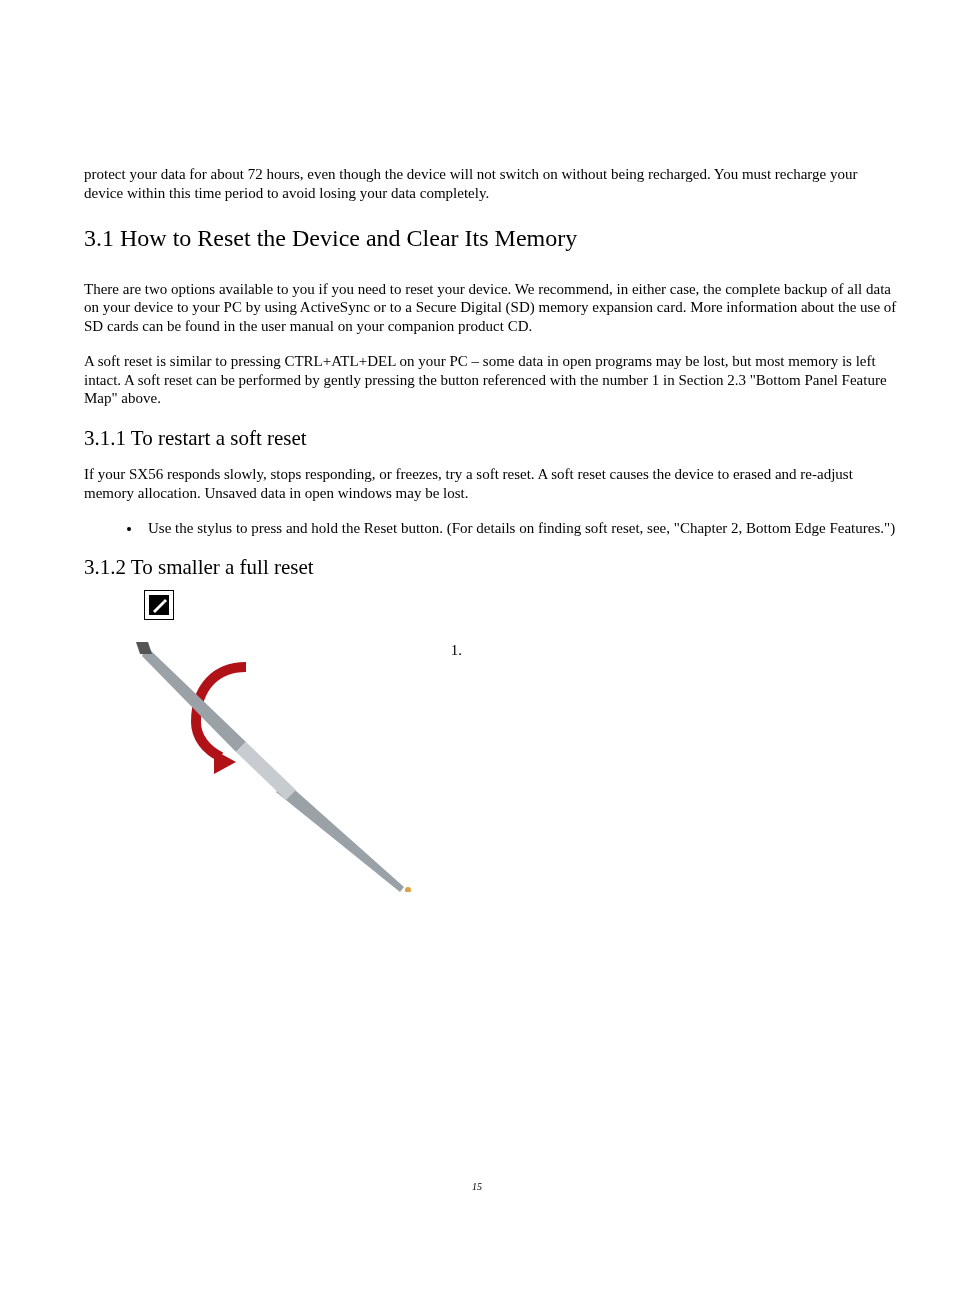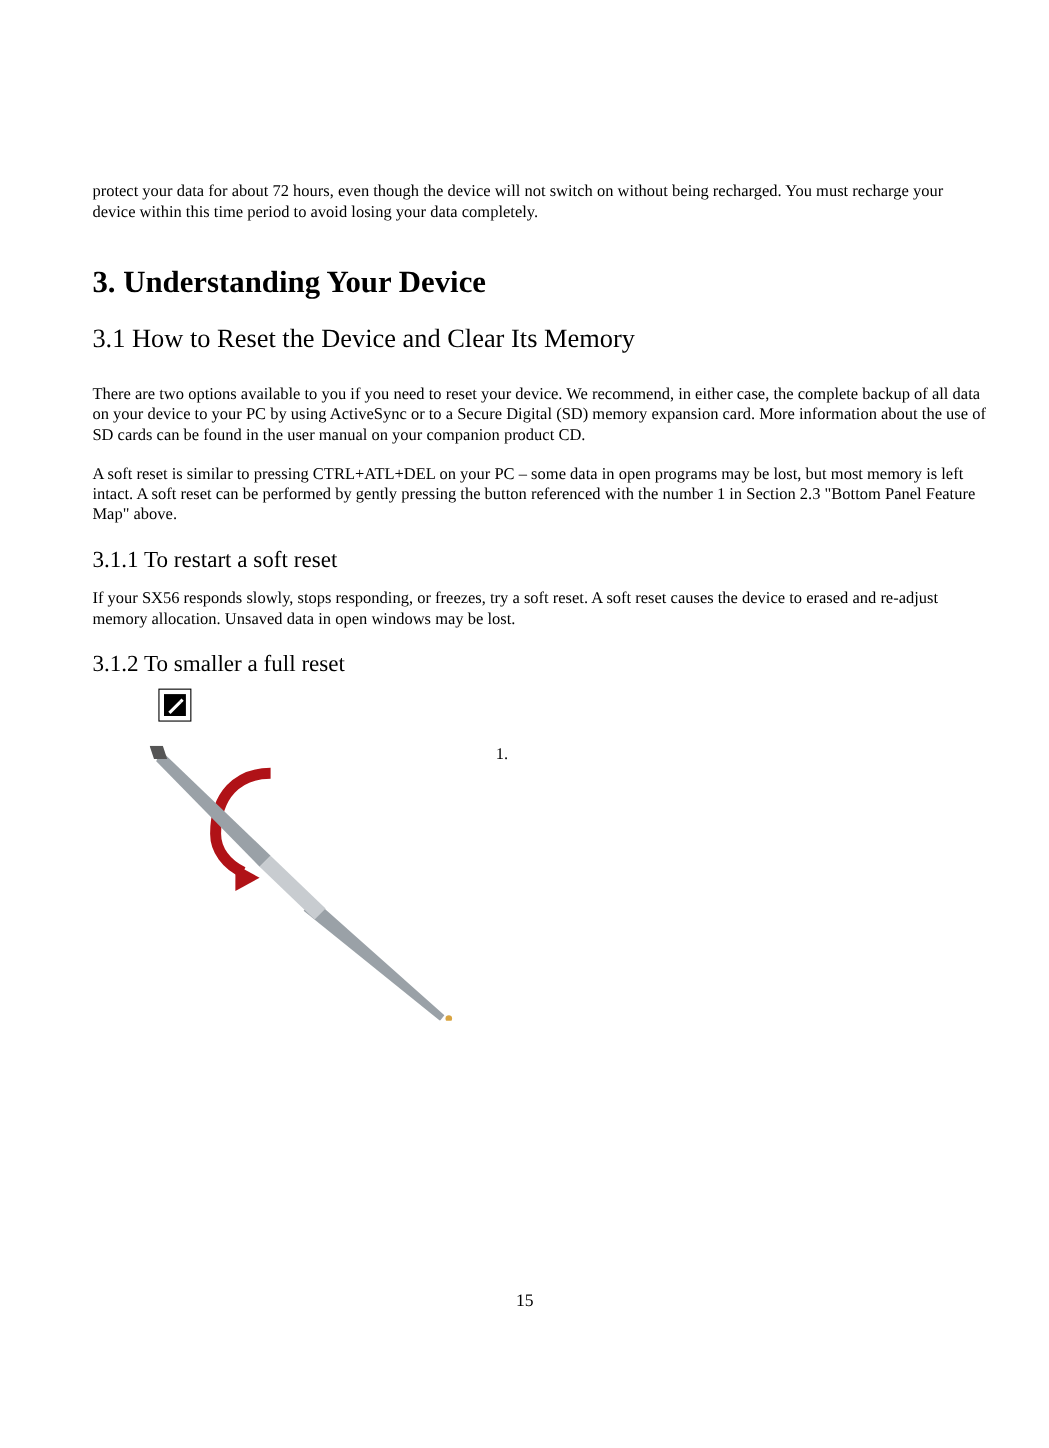--- a/index.html
+++ b/index.html
@@ -92,41 +92,44 @@
   .fig-num {
     width: 18px;
     text-align: right;
   }
   .page-num {
     position: absolute;
     bottom: 124px;
     left: 0;
     width: 100%;
     text-align: center;
-    font-size: 16px;
+    font-size: 10px;
+    font-style: italic;
   }
 </style>
 </head>
 <body>
 
 <div class="page">
 
   <p>protect your data for about 72 hours, even though the device will not switch on without being recharged.  You must recharge your device within this time period to avoid losing your data completely.</p>
 
-  <h1>3.  Understanding Your Device</h1>
 
   <h2>3.1 How to Reset the Device and Clear Its Memory</h2>
 
   <p>There are two options available to you if you need to reset your device.  We recommend, in either case, the complete backup of all data on your device to your PC by using ActiveSync or to a Secure Digital (SD) memory expansion card.  More information about the use of SD cards can be found in the user manual on your companion product CD.</p>
   <p>A soft reset is similar to pressing CTRL+ATL+DEL on your PC – some data in open programs may be lost, but most memory is left intact.  A soft reset can be performed by gently pressing the button referenced with the number 1 in Section 2.3 "Bottom Panel Feature Map" above.</p>
 
   <h3>3.1.1 To restart a soft reset</h3>
 
   <p>If your SX56 responds slowly, stops responding, or freezes, try a soft reset.  A soft reset causes the device to erased and re-adjust memory allocation. Unsaved data in open windows may be lost.</p>
 
+  <ul>
+    <li>Use the stylus to press and hold the Reset button. (For details on finding soft reset, see, "Chapter 2, Bottom Edge Features.")</li>
+  </ul>
 
   <h3>3.1.2 To smaller a full reset</h3>
 
   <div class="note-row">
     <div class="note-icon-cell">
       <svg class="note-icon-svg" viewBox="0 0 20 20">
         <rect x="0" y="0" width="20" height="20" fill="#000"></rect>
         <polygon points="4,16 14,6 16,8 6,18" fill="#fff"></polygon>
         <polygon points="14,6 16,4 18,6 16,8" fill="#fff"></polygon>
       </svg>

